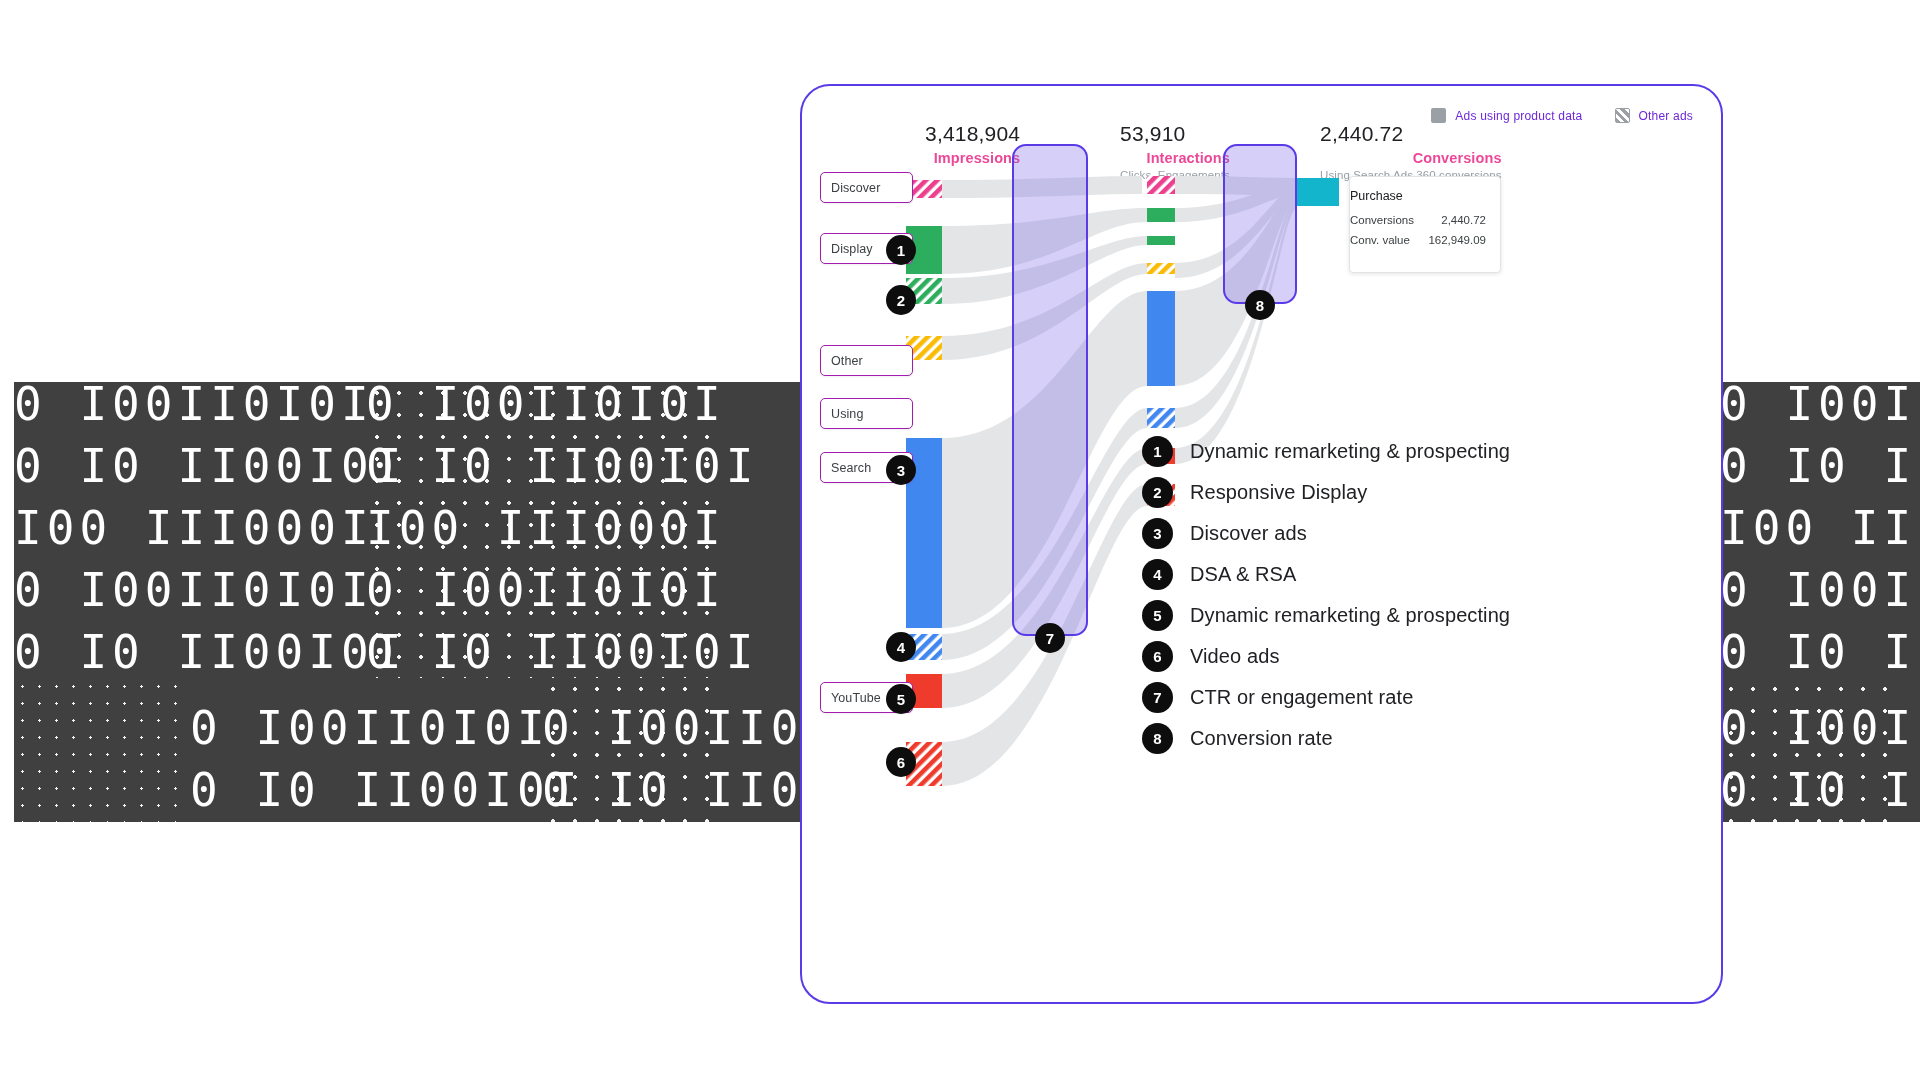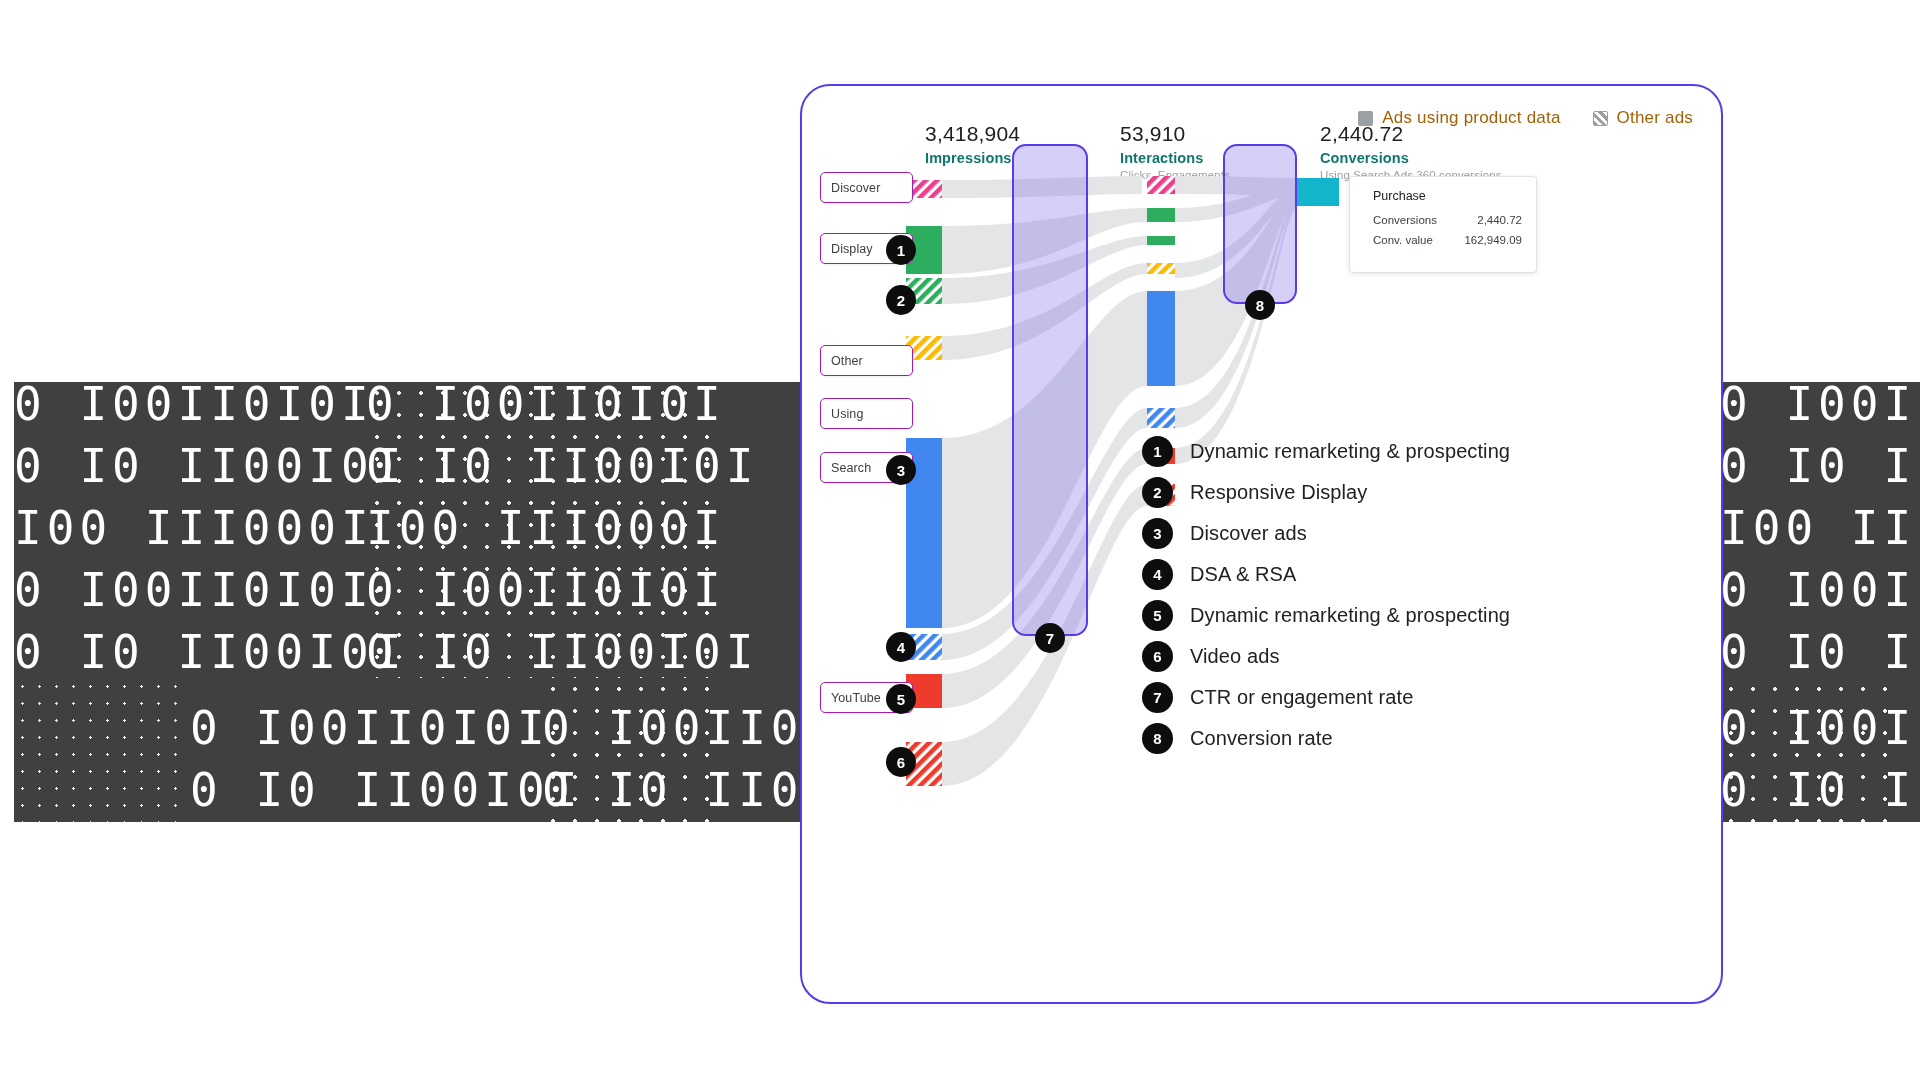--- a/index.html
+++ b/index.html
@@ -39,26 +39,26 @@
   }
 
   
   #top-legend{position:absolute;right:28px;top:22px;display:flex;gap:32px;align-items:center;}
   .tl-item{display:flex;align-items:center;gap:9px;}
   .tl-sw{width:15px;height:15px;border-radius:2px;background:#9AA0A6;}
   .tl-sw.hatch{
     background:repeating-linear-gradient(45deg,#9AA0A6 0 3px,#ffffff 3px 6px);
     border:1px solid #9AA0A6;box-sizing:border-box;
   }
-  .tl-lbl{font-size:17px;color:#a16207;letter-spacing:.2px;text-align:right;}
+  .tl-lbl{font-size:12px;color:#6d28d9;letter-spacing:.2px;text-align:right;}
 
   
   .col-head{position:absolute;}
   .col-num{font-size:21px;color:#202124;font-weight:400;letter-spacing:.2px;}
-  .col-name{font-size:14.5px;color:#0f766e;font-weight:700;margin-top:4px;letter-spacing:.1px;}
+  .col-name{font-size:14.5px;color:#ec4899;font-weight:700;margin-top:4px;letter-spacing:.1px;text-align:right;}
   .col-sub{font-size:11.5px;color:#9AA0A6;margin-top:3px;letter-spacing:.1px;}
   #head-impressions{left:112px;top:36px;margin-left:11px;}
   #head-interactions{left:318px;top:36px;}
   #head-conversions{left:518px;top:36px;}
 
   
   #sankey{position:absolute;left:0;top:0;width:923px;height:920px;}
 
   
   .pill{
@@ -80,23 +80,23 @@
   
   .poverlay{
     position:absolute;border:2.5px solid #5B3BE8;border-radius:14px;
     background:rgba(120,100,235,.30);box-sizing:border-box;pointer-events:none;
   }
   #overlay-7{left:210px;top:58px;width:76px;height:492px;}
   #overlay-8{left:421px;top:58px;width:74px;height:160px;}
 
   
   #tooltip{
-    position:absolute;left:547px;top:90px;width:188px;
+    position:absolute;left:547px;top:90px;width:152px;
     background:#ffffff;border:1px solid #E2E3E5;border-radius:4px;
-    padding:12px 14px 13px 23px;box-sizing:border-box;
+    padding:12px 14px 13px 0;box-sizing:border-box;
     box-shadow:0 1px 4px rgba(60,64,67,.14);
   }
   #tooltip .tt-title{font-size:12.5px;color:#202124;font-weight:400;margin-bottom:11px;}
   #tooltip .tt-row{display:flex;justify-content:space-between;font-size:11.5px;color:#3C4043;margin-bottom:8px;}
   #tooltip .tt-row:last-child{margin-bottom:13px;}
 
   
   #legend-list{position:absolute;left:340px;top:345px;width:530px;}
   .lg-row{display:flex;align-items:center;height:41px;gap:17px;}
   .lg-badge{

